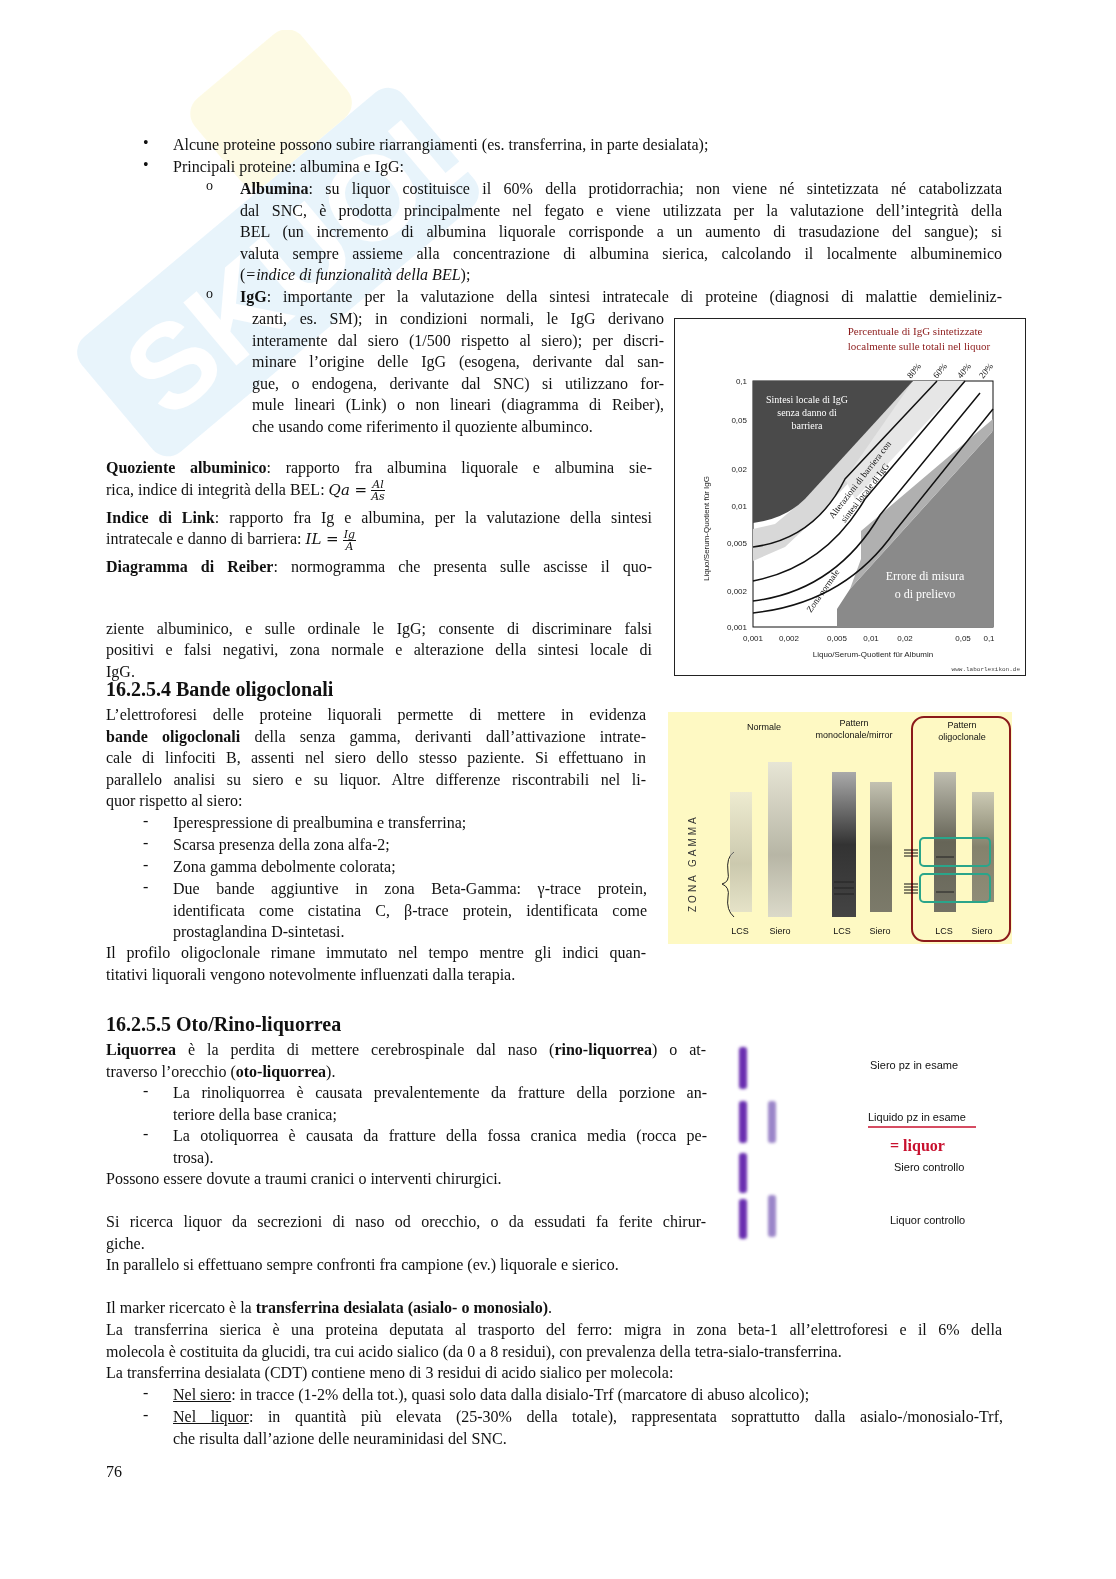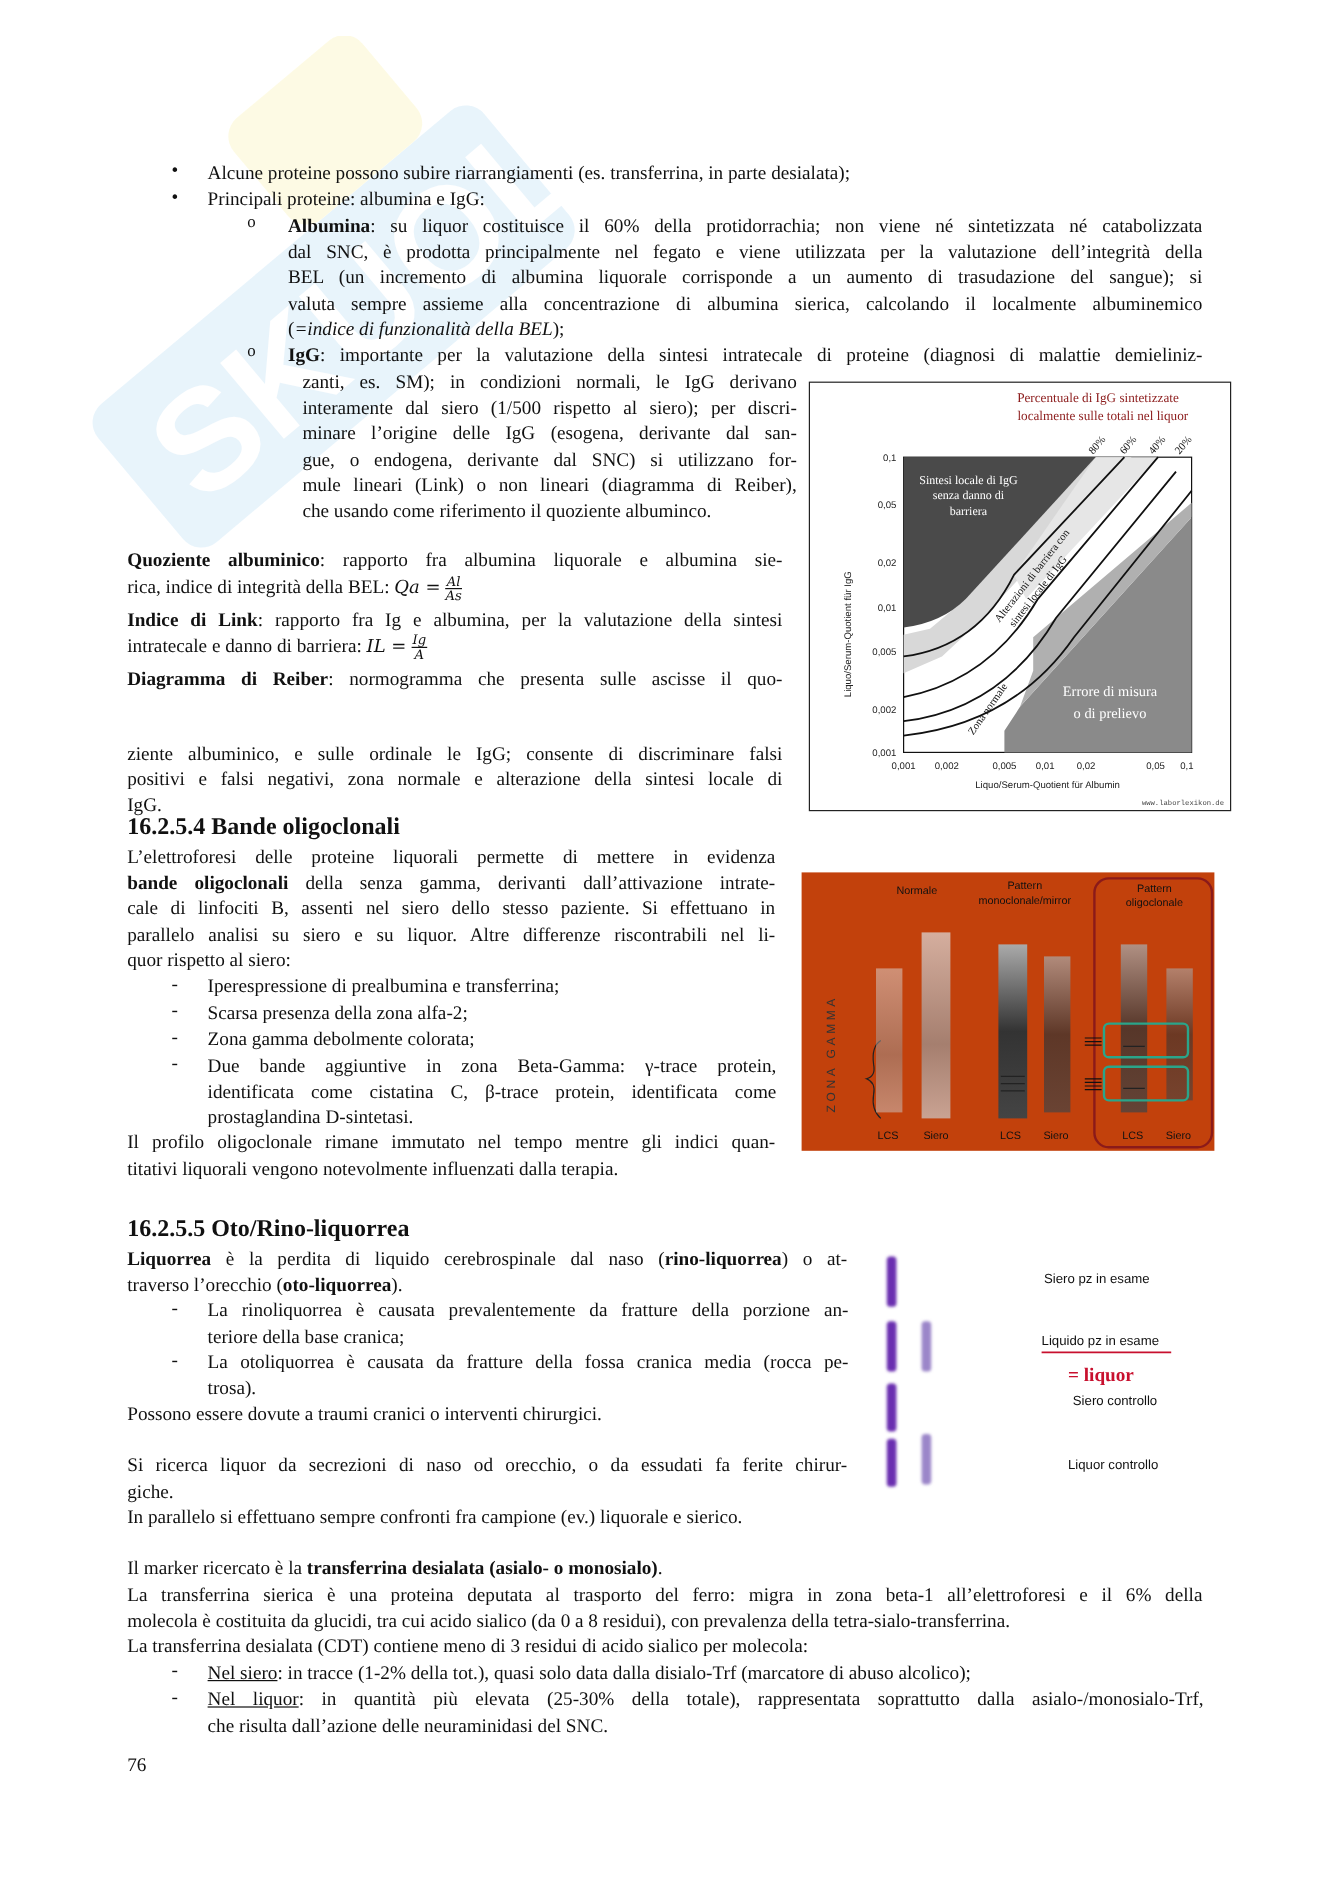--- a/index.html
+++ b/index.html
@@ -14,21 +14,21 @@
   .frac { display: inline-block; vertical-align: middle; text-align: center; font-style: italic; font-size: 11px; line-height: 11px; font-family: "DejaVu Serif", serif; }
   .frac span { display: block; }
   .frac .num { border-bottom: 1px solid #111; padding: 0 1px; }
   .math { font-style: italic; font-family: "DejaVu Serif", serif; font-size: 15px; }
   u { text-decoration: underline; }
 
   
   .reiber { position: absolute; left: 674px; top: 318px; width: 350px; height: 356px; border: 1.5px solid #222; background: #fff; }
   .reiber svg { position: absolute; left: 0; top: 0; }
   
-  .oligo { position: absolute; left: 668px; top: 712px; width: 344px; height: 232px; background: #c2410c; margin-top: 15px; }
+  .oligo { position: absolute; left: 668px; top: 712px; width: 344px; height: 232px; background: #fef9c3; }
   
   .bands { position: absolute; left: 730px; top: 1035px; width: 270px; height: 210px; }
 </style>
 </head>
 <body>
 
 <svg class="watermark" viewBox="0 0 520 520">
   <g transform="rotate(-40 260 260)">
     <rect x="60" y="170" width="420" height="150" rx="20" fill="#bfe0f5"></rect>
     <text x="90" y="290" font-size="120" font-weight="bold" fill="#ffffff" font-family="Liberation Sans, sans-serif">SKUOL</text>
@@ -216,21 +216,21 @@
       <line x1="236" y1="172" x2="250" y2="172"></line>
         <line x1="236" y1="175" x2="250" y2="175"></line>
         <line x1="236" y1="178" x2="250" y2="178"></line>
         <line x1="236" y1="181" x2="250" y2="181"></line>
     </g>
   </svg>
 </div>
 
 <h3 style="left:106px;top:1013px;">16.2.5.5  Oto/Rino-liquorrea</h3>
 <div class="p" style="left:106px;top:1039px;width:600px;">
-  <div style="text-align:justify;text-align-last:justify;"><b>Liquorrea</b><span> è la perdita di liquido cerebrospinale dal naso (</span><b>rino-liquorrea</b><span>) o at-</span></div>
+  <div style="text-align:justify;text-align-last:justify;"><b>Liquorrea</b><span> è la perdita di mettere cerebrospinale dal naso (</span><b>rino-liquorrea</b><span>) o at-</span></div>
   <div><span>traverso l’orecchio (</span><b>oto-liquorrea</b><span>).</span></div>
 </div>
 <span class="dash" style="left:143px;top:1082px;">-</span>
 <div class="p" style="left:173px;top:1082px;width:534px;">
   <div style="text-align:justify;text-align-last:justify;">La rinoliquorrea è causata prevalentemente da fratture della porzione an-</div>
   <div>teriore della base cranica;</div>
 </div>
 <span class="dash" style="left:143px;top:1125px;">-</span>
 <div class="p" style="left:173px;top:1125px;width:534px;">
   <div style="text-align:justify;text-align-last:justify;">La otoliquorrea è causata da fratture della fossa cranica media (rocca pe-</div>

